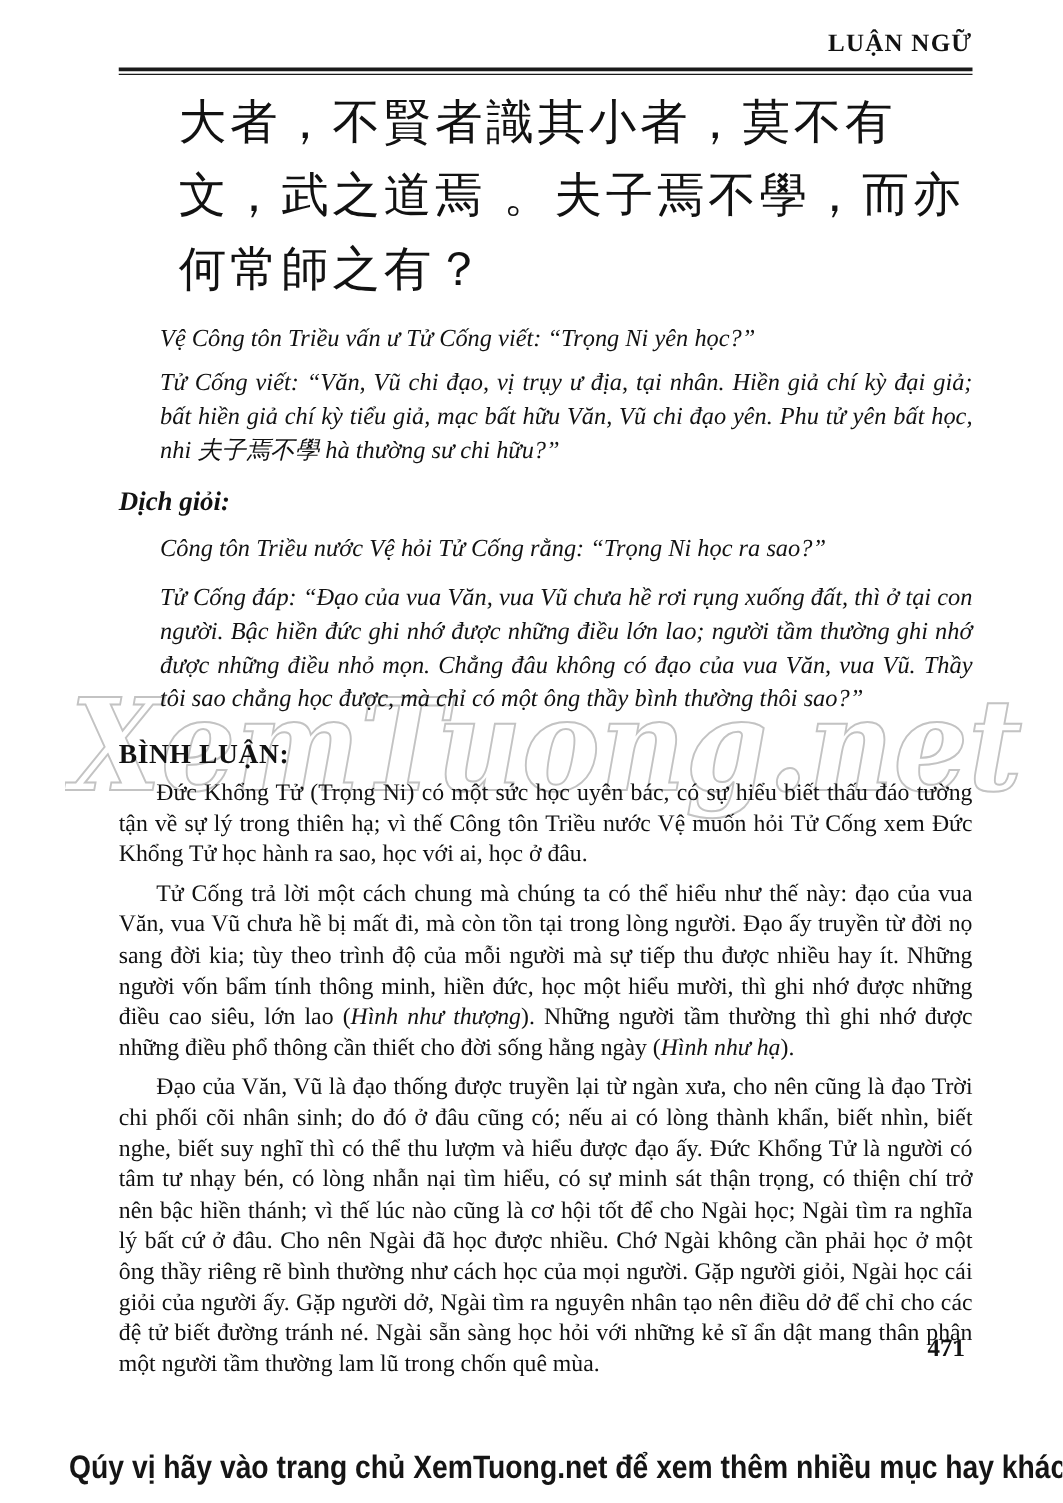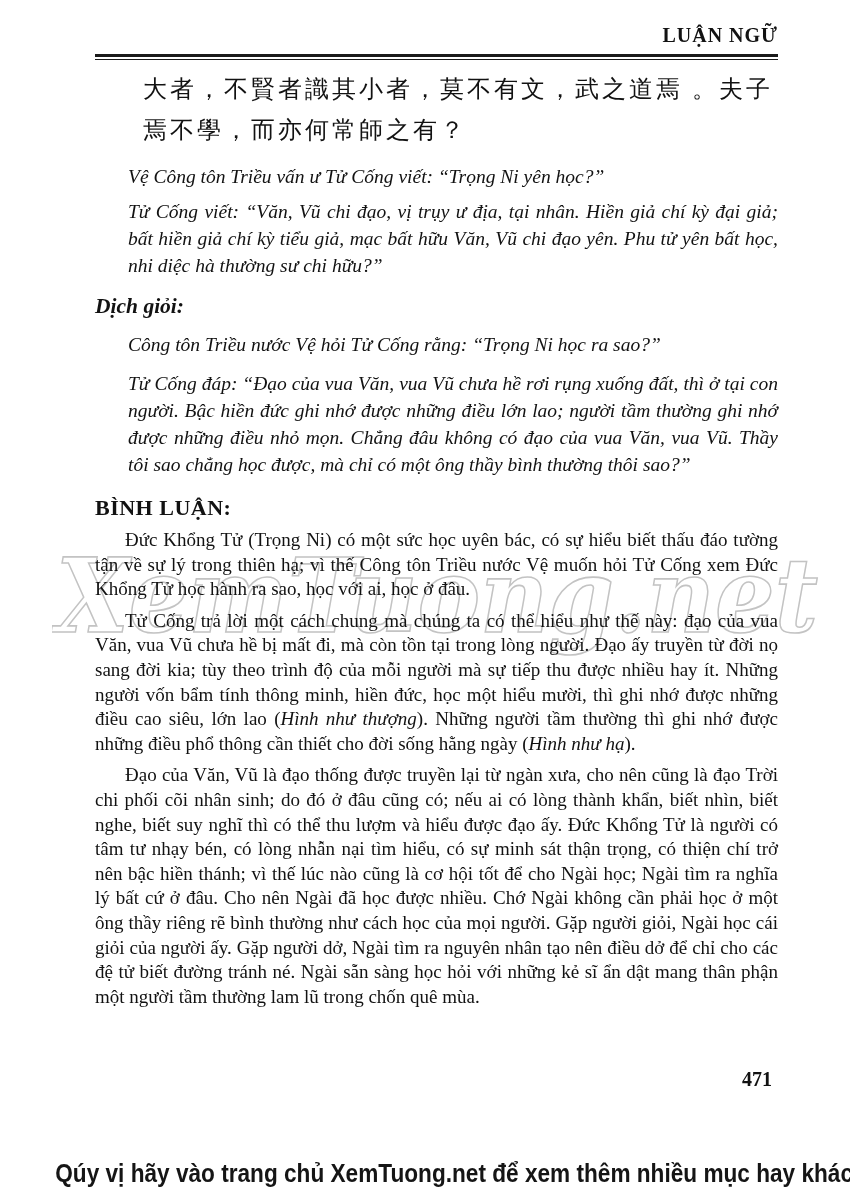--- a/index.html
+++ b/index.html
@@ -45,23 +45,23 @@
     letter-spacing: 1px;
   }
   .rule {
     margin-top: 7px;
     height: 6px;
     border-top: 3px solid #1a1a1a;
     border-bottom: 1.5px solid #1a1a1a;
   }
   .chinese {
     margin: 9px 0 0 48px;
-    font-family: Liberation Serif, serif;
-    font-size: 24px;
-    line-height: 41px;
+    font-family: Liberation Sans, sans-serif;
+    font-size: 38px;
+    line-height: 59px;
     letter-spacing: 3px;
   }
   .quote {
     margin: 8px 0 0 33px;
     font-style: italic;
     font-size: 19.5px;
     line-height: 27px;
     text-align: justify;
   }
   .quote.gap { margin-top: 12px; }
@@ -123,21 +123,21 @@
   <div class="content">
 
     <div class="running-head">
       <span>LUẬN NGỮ</span>
     </div>
     <div class="rule"></div>
 
     <p class="chinese">大者，不賢者識其小者，莫不有文，武之道焉 。夫子焉不學，而亦何常師之有？</p>
 
     <p class="quote gap">Vệ Công tôn Triều vấn ư Tử Cống viết: “Trọng Ni yên học?”</p>
-    <p class="quote">Tử Cống viết: “Văn, Vũ chi đạo, vị trụy ư địa, tại nhân. Hiền giả chí kỳ đại giả; bất hiền giả chí kỳ tiểu giả, mạc bất hữu Văn, Vũ chi đạo yên. Phu tử yên bất học, nhi diệc hà thường sư chi hữu?”</p>
+    <p class="quote">Tử Cống viết: “Văn, Vũ chi đạo, vị trụy ư địa, tại nhân. Hiền giả chí kỳ đại giả; bất hiền giả chí kỳ tiểu giả, mạc bất hữu Văn, Vũ chi đạo yên. Phu tử yên bất học, nhi 夫子焉不學 hà thường sư chi hữu?”</p>
 
     <h3 class="h-italic">Dịch giỏi:</h3>
     <p class="quote gap">Công tôn Triều nước Vệ hỏi Tử Cống rằng: “Trọng Ni học ra sao?”</p>
     <p class="quote gap">Tử Cống đáp: “Đạo của vua Văn, vua Vũ chưa hề rơi rụng xuống đất, thì ở tại con người. Bậc hiền đức ghi nhớ được những điều lớn lao; người tầm thường ghi nhớ được những điều nhỏ mọn. Chẳng đâu không có đạo của vua Văn, vua Vũ. Thầy tôi sao chẳng học được, mà chỉ có một ông thầy bình thường thôi sao?”</p>
 
     <h2 class="h-caps">BÌNH LUẬN:</h2>
     <p class="bodyp">Đức Khổng Tử (Trọng Ni) có một sức học uyên bác, có sự hiểu biết thấu đáo tường tận về sự lý trong thiên hạ; vì thế Công tôn Triều nước Vệ muốn hỏi Tử Cống xem Đức Khổng Tử học hành ra sao, học với ai, học ở đâu.</p>
     <p class="bodyp"><span>Tử Cống trả lời một cách chung mà chúng ta có thể hiểu như thế này: đạo của vua Văn, vua Vũ chưa hề bị mất đi, mà còn tồn tại trong lòng người. Đạo ấy truyền từ đời nọ sang đời kia; tùy theo trình độ của mỗi người mà sự tiếp thu được nhiều hay ít. Những người vốn bẩm tính thông minh, hiền đức, học một hiểu mười, thì ghi nhớ được những điều cao siêu, lớn lao (</span><i>Hình như thượng</i><span>). Những người tầm thường thì ghi nhớ được những điều phổ thông cần thiết cho đời sống hằng ngày (</span><i>Hình như hạ</i><span>).</span></p>
     <p class="bodyp">Đạo của Văn, Vũ là đạo thống được truyền lại từ ngàn xưa, cho nên cũng là đạo Trời chi phối cõi nhân sinh; do đó ở đâu cũng có; nếu ai có lòng thành khẩn, biết nhìn, biết nghe, biết suy nghĩ thì có thể thu lượm và hiểu được đạo ấy. Đức Khổng Tử là người có tâm tư nhạy bén, có lòng nhẫn nại tìm hiểu, có sự minh sát thận trọng, có thiện chí trở nên bậc hiền thánh; vì thế lúc nào cũng là cơ hội tốt để cho Ngài học; Ngài tìm ra nghĩa lý bất cứ ở đâu. Cho nên Ngài đã học được nhiều. Chớ Ngài không cần phải học ở một ông thầy riêng rẽ bình thường như cách học của mọi người. Gặp người giỏi, Ngài học cái giỏi của người ấy. Gặp người dở, Ngài tìm ra nguyên nhân tạo nên điều dở để chỉ cho các đệ tử biết đường tránh né. Ngài sẵn sàng học hỏi với những kẻ sĩ ẩn dật mang thân phận một người tầm thường lam lũ trong chốn quê mùa.</p>
 

